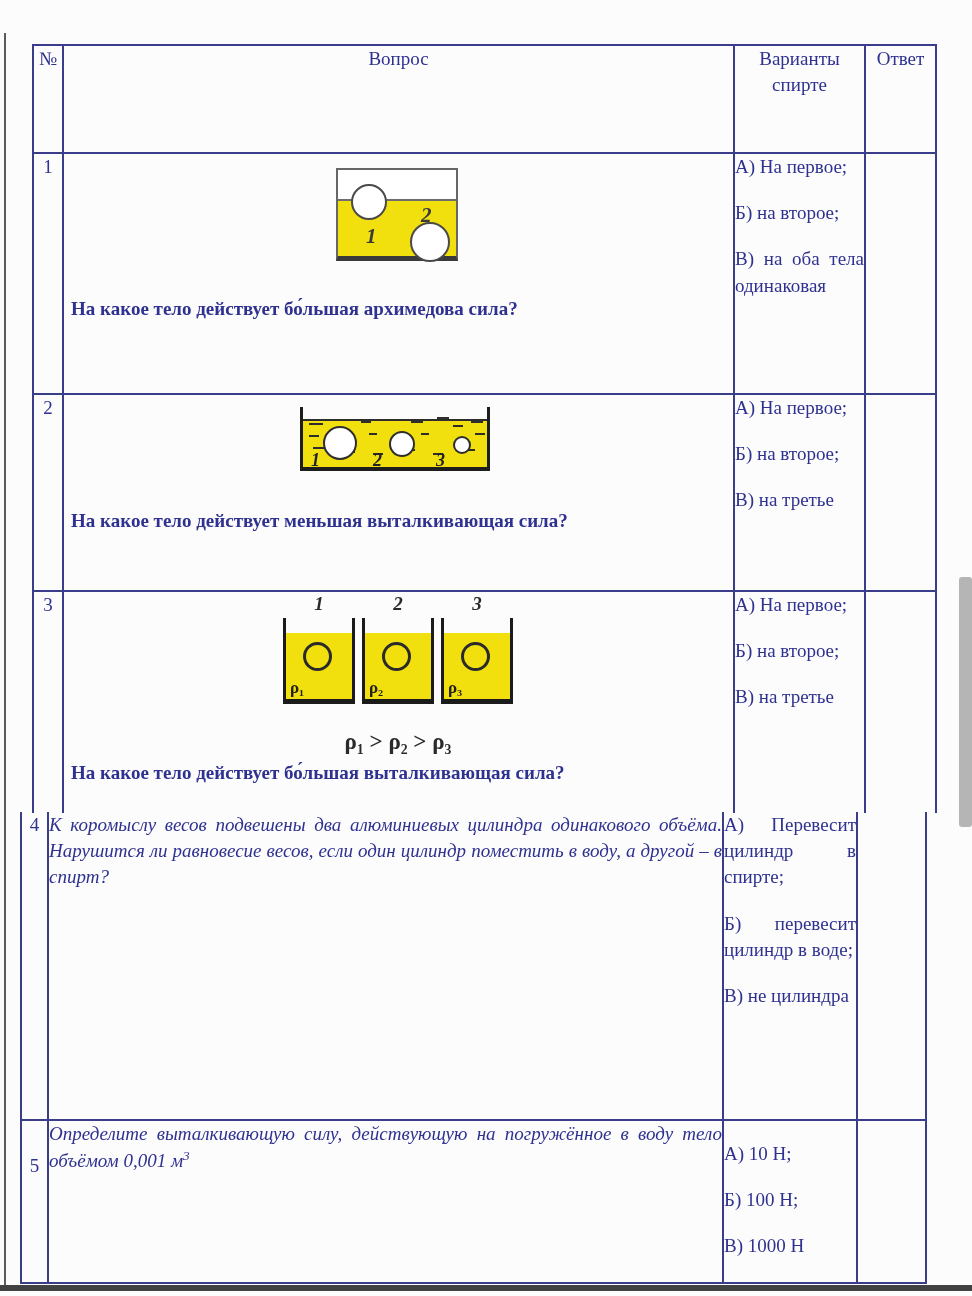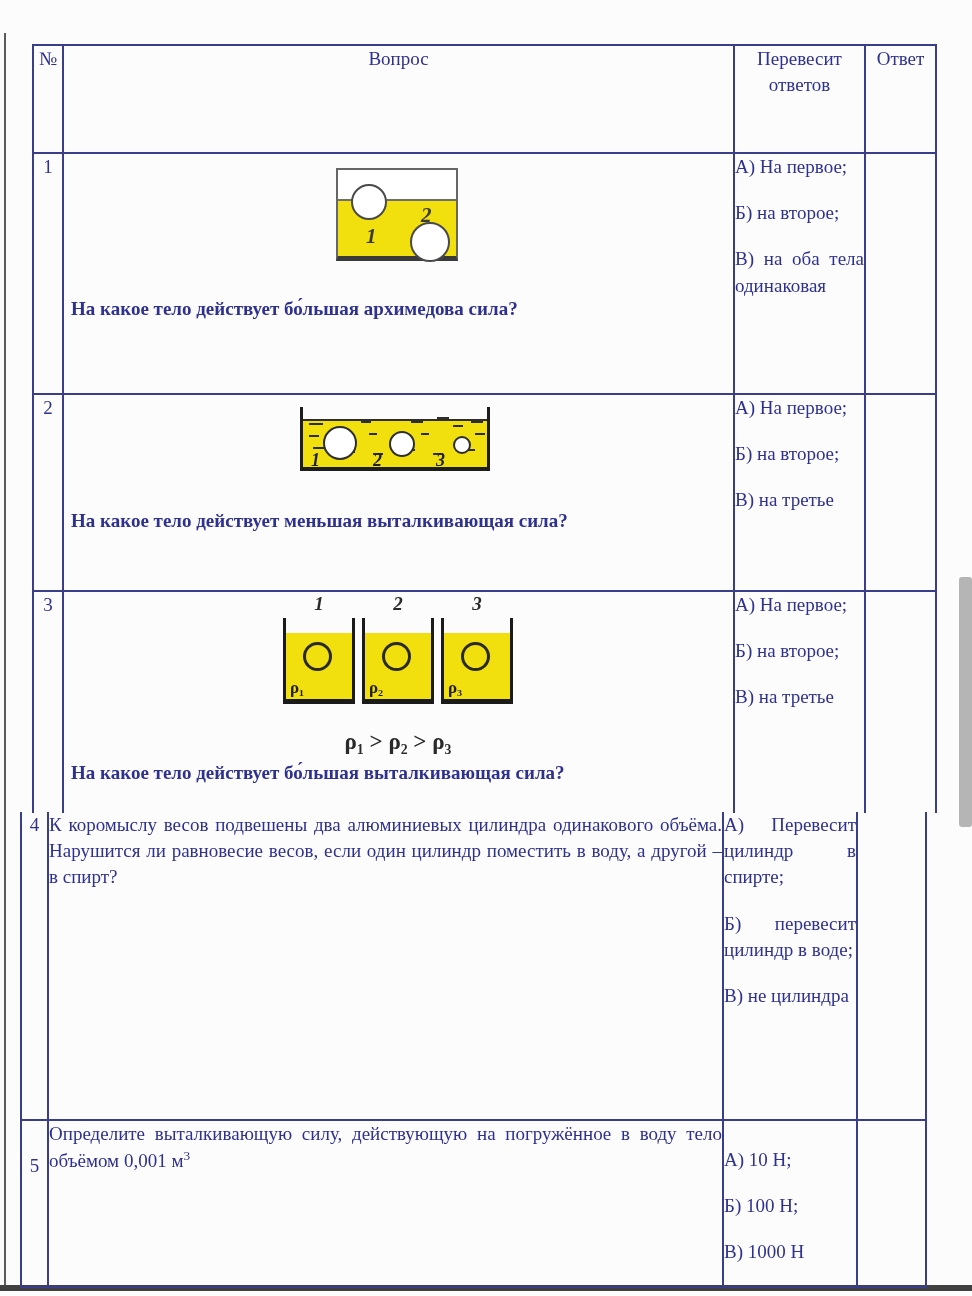--- a/index.html
+++ b/index.html
@@ -19,21 +19,21 @@
   table.t1 tr:last-child td { border-bottom:none; }
   table.t2 tr:first-child td { border-top:none; }
 
   td.hc  { text-align:center; vertical-align:middle; padding:0 5px; }
   td.numcell { text-align:center; padding-top:24px; }
   td.qcell { position:relative; }
   td.opts  { padding:28px 20px 4px 6px; }
   td.opts2 { padding:28px 24px 4px 6px; }
   p.opt { text-align:justify; margin:0 0 20px 0; }
   .qtext { position:absolute; left:7px; right:10px;font-weight:bold; }
-  .qjust { text-align:justify; padding:22px 8px 0 7px; }
+  .qjust { text-align:justify; padding:22px 8px 0 7px;font-style:italic; }
   .q5pad { padding-top:30px; }
 
   
   .fig1 { position:absolute; left:272px; top:14px; width:122px; height:93px;
           border:2px solid #666; border-bottom:5px solid #3a3a3a; background:#fff; }
   .fig1-liquid { position:absolute; left:0; right:0; bottom:0; height:57px;
                  background:#f1df0e; border-top:2px solid #6e6e6e; }
   .circ { position:absolute; background:#fff; border:2px solid #4a4a4a; border-radius:50%; }
   .fig1-c1 { left:13px; top:14px; width:36px; height:36px; }
   .fig1-c2 { left:72px; top:52px; width:40px; height:40px; }
@@ -83,21 +83,21 @@
     <colgroup>
         <col style="width:30px">
         <col style="width:671px">
         <col style="width:131px">
         <col style="width:71px">
       </colgroup>
     <tbody>
         <tr style="height:108px">
       <td class="hc">№</td>
       <td class="hc">Вопрос</td>
-      <td class="hc">Перевесит ответов</td>
+      <td class="hc">Варианты спирте</td>
       <td class="hc">Ответ</td>
     </tr>
 
     <tr style="height:241px">
       <td class="numcell">1</td>
       <td class="qcell">
         <div class="fig1">
           <div class="fig1-liquid"></div>
           <div class="circ fig1-c1"></div>
           <div class="circ fig1-c2"></div>
@@ -207,21 +207,21 @@
         <p class="opt">В) не цилиндра</p>
       </td>
       <td></td>
     </tr>
 
     <tr style="height:163px">
       <td class="numcell" style="padding-top:32px">5</td>
       <td class="qjust q5pad">
         <span>Определите выталкивающую силу, действующую на погружённое в воду тело объёмом 0,001 м</span><sup>3</sup>
       </td>
-      <td class="opts2" style="padding-top:26px">
+      <td class="opts2" style="padding-top:20px">
         <p class="opt">А) 10 Н;</p>
         <p class="opt">Б) 100 Н;</p>
         <p class="opt">В) 1000 Н</p>
       </td>
       <td></td>
     </tr>
   </tbody>
     </table>
 </div>
 

